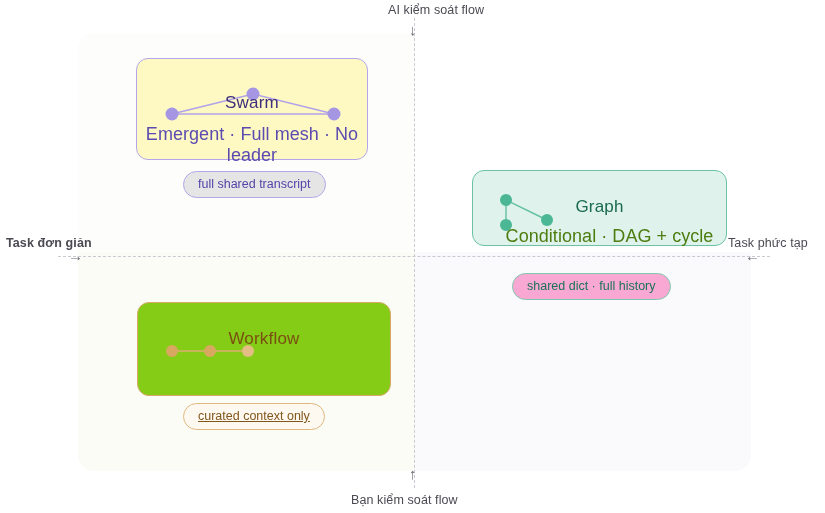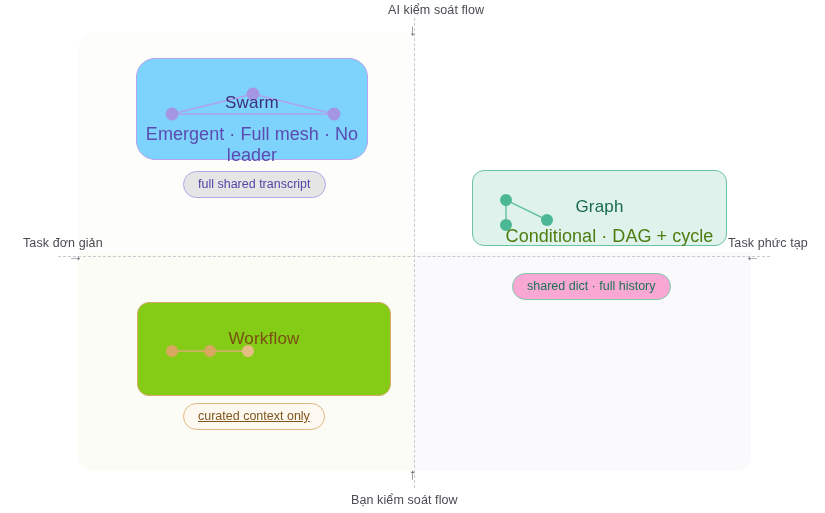--- a/index.html
+++ b/index.html
@@ -64,21 +64,21 @@
   
   .axis-label {
     position: absolute;
     font-size: 12.5px;
     color: #4a4a52;
     white-space: nowrap;
     letter-spacing: .1px;
   }
   .lbl-top    { left: 360px; top: 3px; margin-left: 28px; }
   .lbl-bottom { left: 351px; top: 493px; }
-  .lbl-left   { left: 23px;   top: 236px; }
+  .lbl-left   { left: 6px;   top: 236px; font-weight: bold; }
   .lbl-right  { left: 728px; top: 236px; }
 
   
   .arrow {
     position: absolute;
     color: #6b6b73;
     font-size: 15px;
     line-height: 1;
   }
   .arr-top    { left: 409px; top: 22px; }
@@ -104,23 +104,22 @@
     position: absolute;
     width: 100%;
     text-align: center;
     font-size: 18px;
     letter-spacing: .05px;
   }
 
   
   #card-swarm {
     left: 136px; top: 58px; width: 232px; height: 102px;
-    background: #7dd3fc;
+    background: #fef9c3;
     border-color: #b3a6ea;
-    border-radius: 19px;
   }
   #card-swarm .card-title { top: 34px; color: #3d2f7a; }
   #card-swarm .card-sub   { top: 65px; color: #5b4bb0; }
 
   
   #card-graph {
     left: 472px; top: 170px; width: 255px; height: 76px;
     background: #dff3ec;
     border-color: #6cc2a5;
   }

